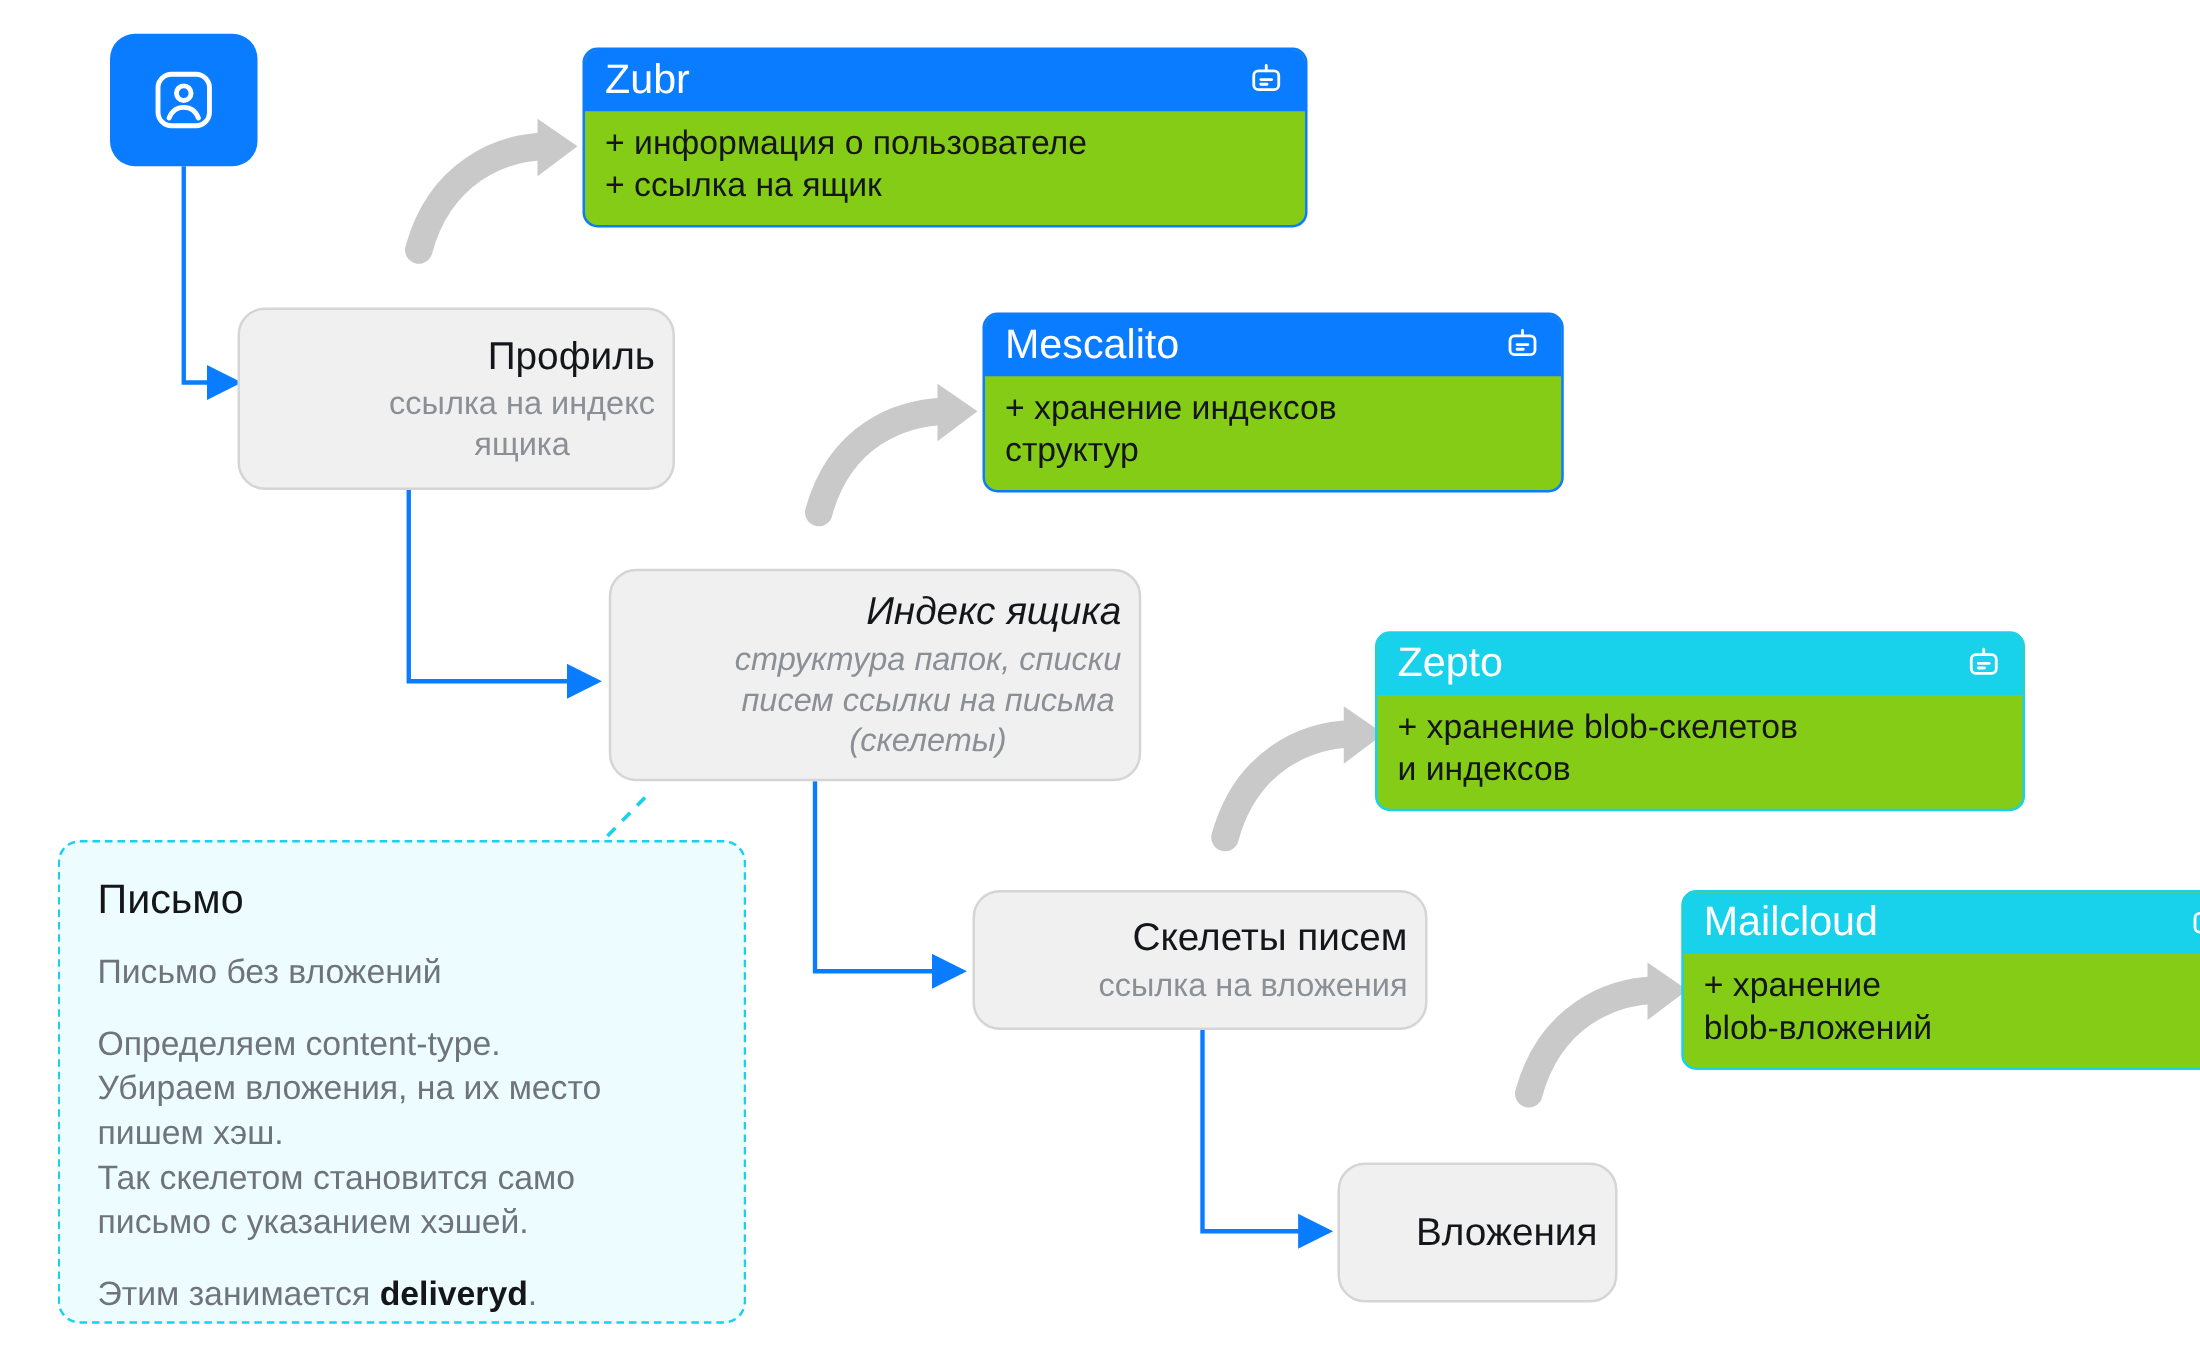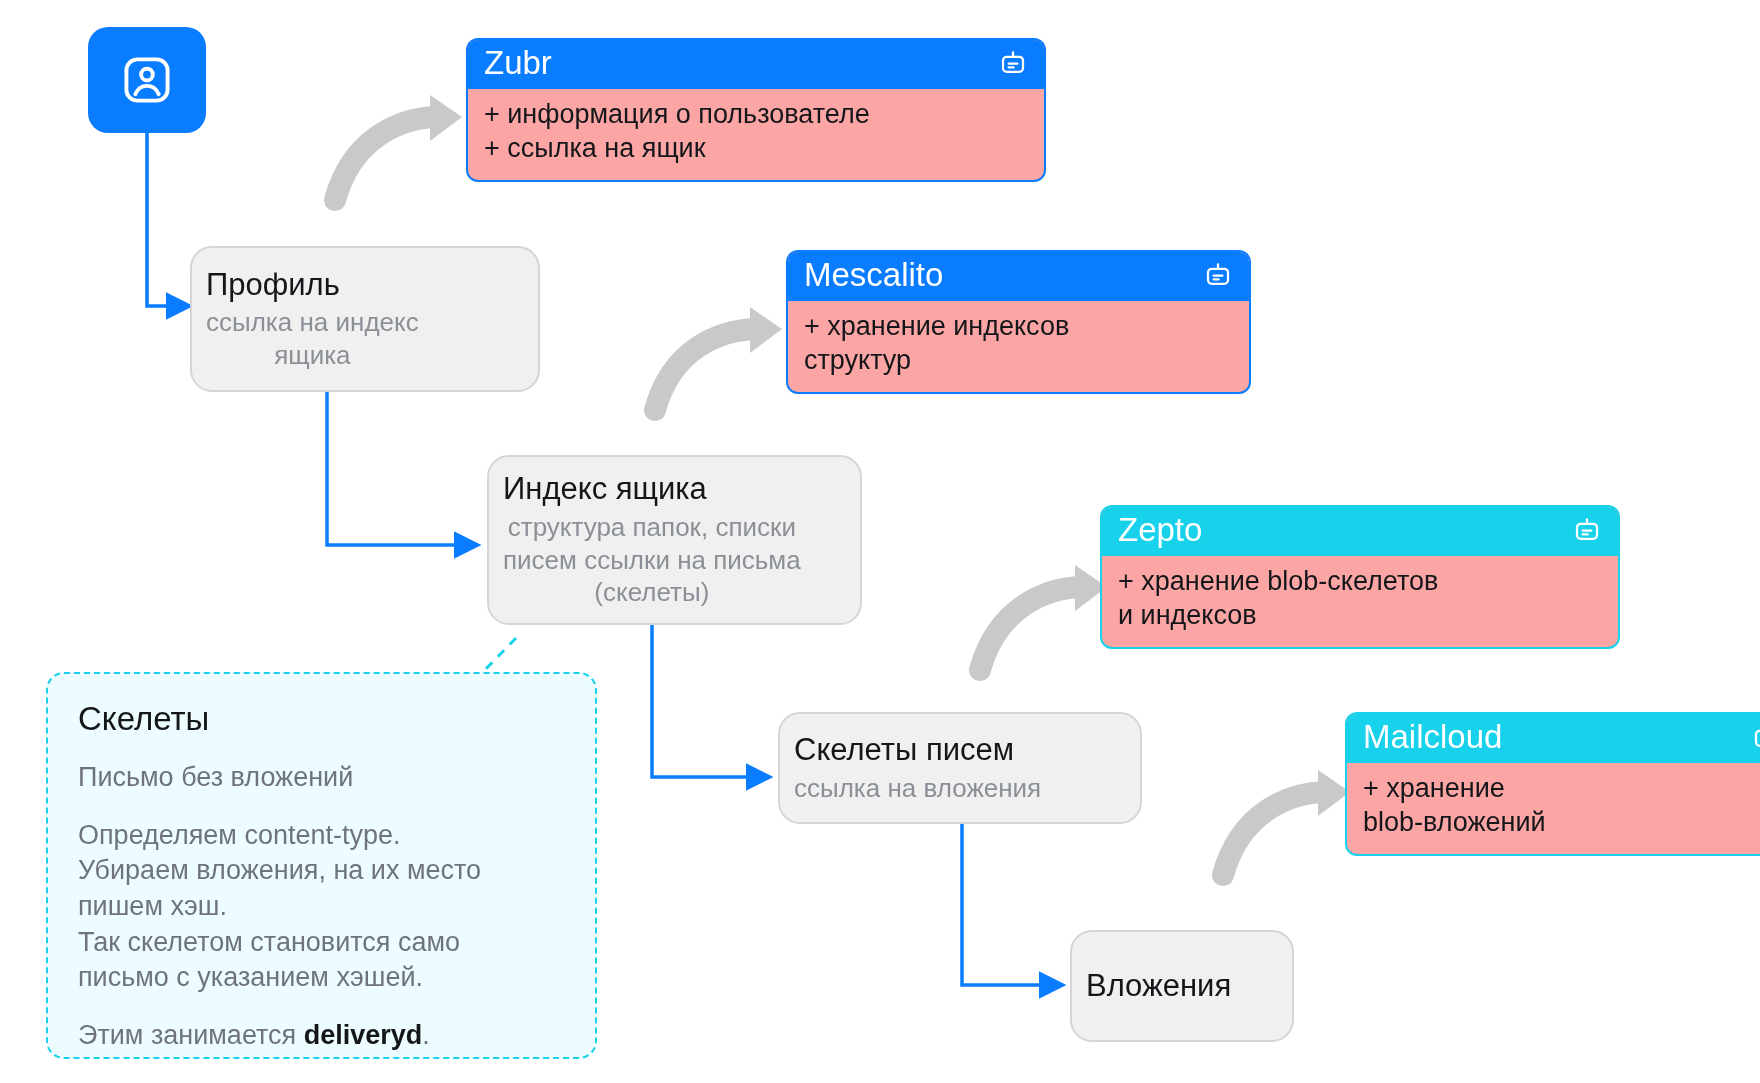--- a/index.html
+++ b/index.html
@@ -30,21 +30,21 @@
 
   
   .node {
     position: absolute;
     background: #f0f0f0;
     border: 2px solid #d5d5d5;
     border-radius: 22px;
     box-sizing: border-box;
     display: flex;
     flex-direction: column;
-    align-items: flex-start;
+    align-items: flex-end;
     justify-content: center;
     text-align: center;
     padding: 10px 14px;
   }
   .node .title {
     font-size: 31px;
     color: #14161a;
     line-height: 1.15;
     white-space: nowrap;
   }
@@ -54,21 +54,21 @@
     line-height: 1.25;
     margin-top: 4px;
   }
 
   
   .card {
     position: absolute;
     border-radius: 12px;
     box-sizing: border-box;
     overflow: hidden;
-    background: #fca5a5;
+    background: #84cc16;
   }
   .card .card-head {
     display: flex;
     align-items: center;
     justify-content: space-between;
     padding: 4px 16px 7px 16px;
   }
   .card .card-head .name {
     font-size: 33px;
     color: #ffffff;
@@ -164,21 +164,21 @@
       <path d="M6.6 18.6c1-2.6 3-3.9 5.4-3.9s4.4 1.3 5.4 3.9" fill="none" stroke="#ffffff" stroke-width="1.8" stroke-linecap="round"></path>
     </svg>
   </div>
 
   <div class="node" style="left:190px; top:246px; width:350px; height:146px;">
     <div class="title">Профиль</div>
     <div class="sub" style="white-space:pre-line;">ссылка на индекс
 ящика</div>
   </div>
 
-  <div class="node" style="left:487px; top:455px; width:375px; height:170px;">
+  <div class="node" style="left:487px; top:455px; width:426px; height:170px;font-style:italic;">
     <div class="title">Индекс ящика</div>
     <div class="sub" style="white-space:pre-line;">структура папок, списки
 писем ссылки на письма
 (скелеты)</div>
   </div>
 
   <div class="node" style="left:778px; top:712px; width:364px; height:112px;">
     <div class="title">Скелеты писем</div>
     <div class="sub" style="white-space:pre-line;">ссылка на вложения</div>
   </div>
@@ -233,21 +233,21 @@
         <rect x="4" y="7" width="16" height="12" rx="3" fill="none" stroke="#ffffff" stroke-width="1.8"></rect>
         <path d="M12 7V3.5" stroke="#ffffff" stroke-width="1.8" stroke-linecap="round"></path>
         <path d="M8.5 12.5h7M8.5 15.5h4" stroke="#ffffff" stroke-width="1.8" stroke-linecap="round"></path>
       </svg>
     </div>
     <div class="card-body" style="white-space:pre-line;">+ хранение
 blob-вложений</div>
   </div>
 
   <div class="note" style="left:46px; top:672px; width:551px; height:387px;">
-    <h3>Скелеты</h3>
+    <h3>Письмо</h3>
     <p>Письмо без вложений</p>
     <p>Определяем content-type.
 Убираем вложения, на их место
 пишем хэш.
 Так скелетом становится само
 письмо с указанием хэшей.</p>
     <p><span>Этим занимается </span><b>deliveryd</b><span>.</span></p>
   </div>
 
 </div>

